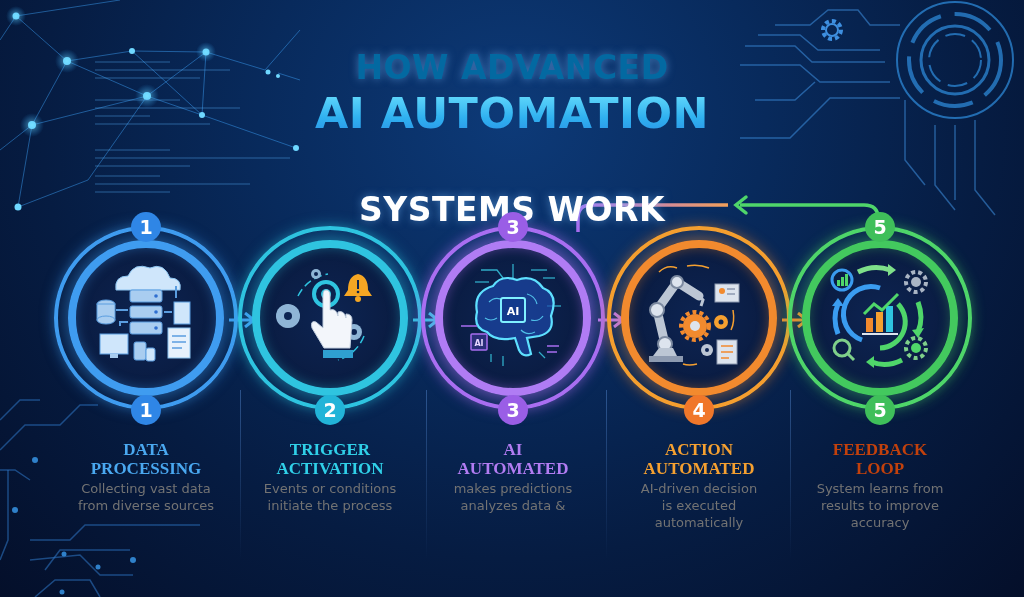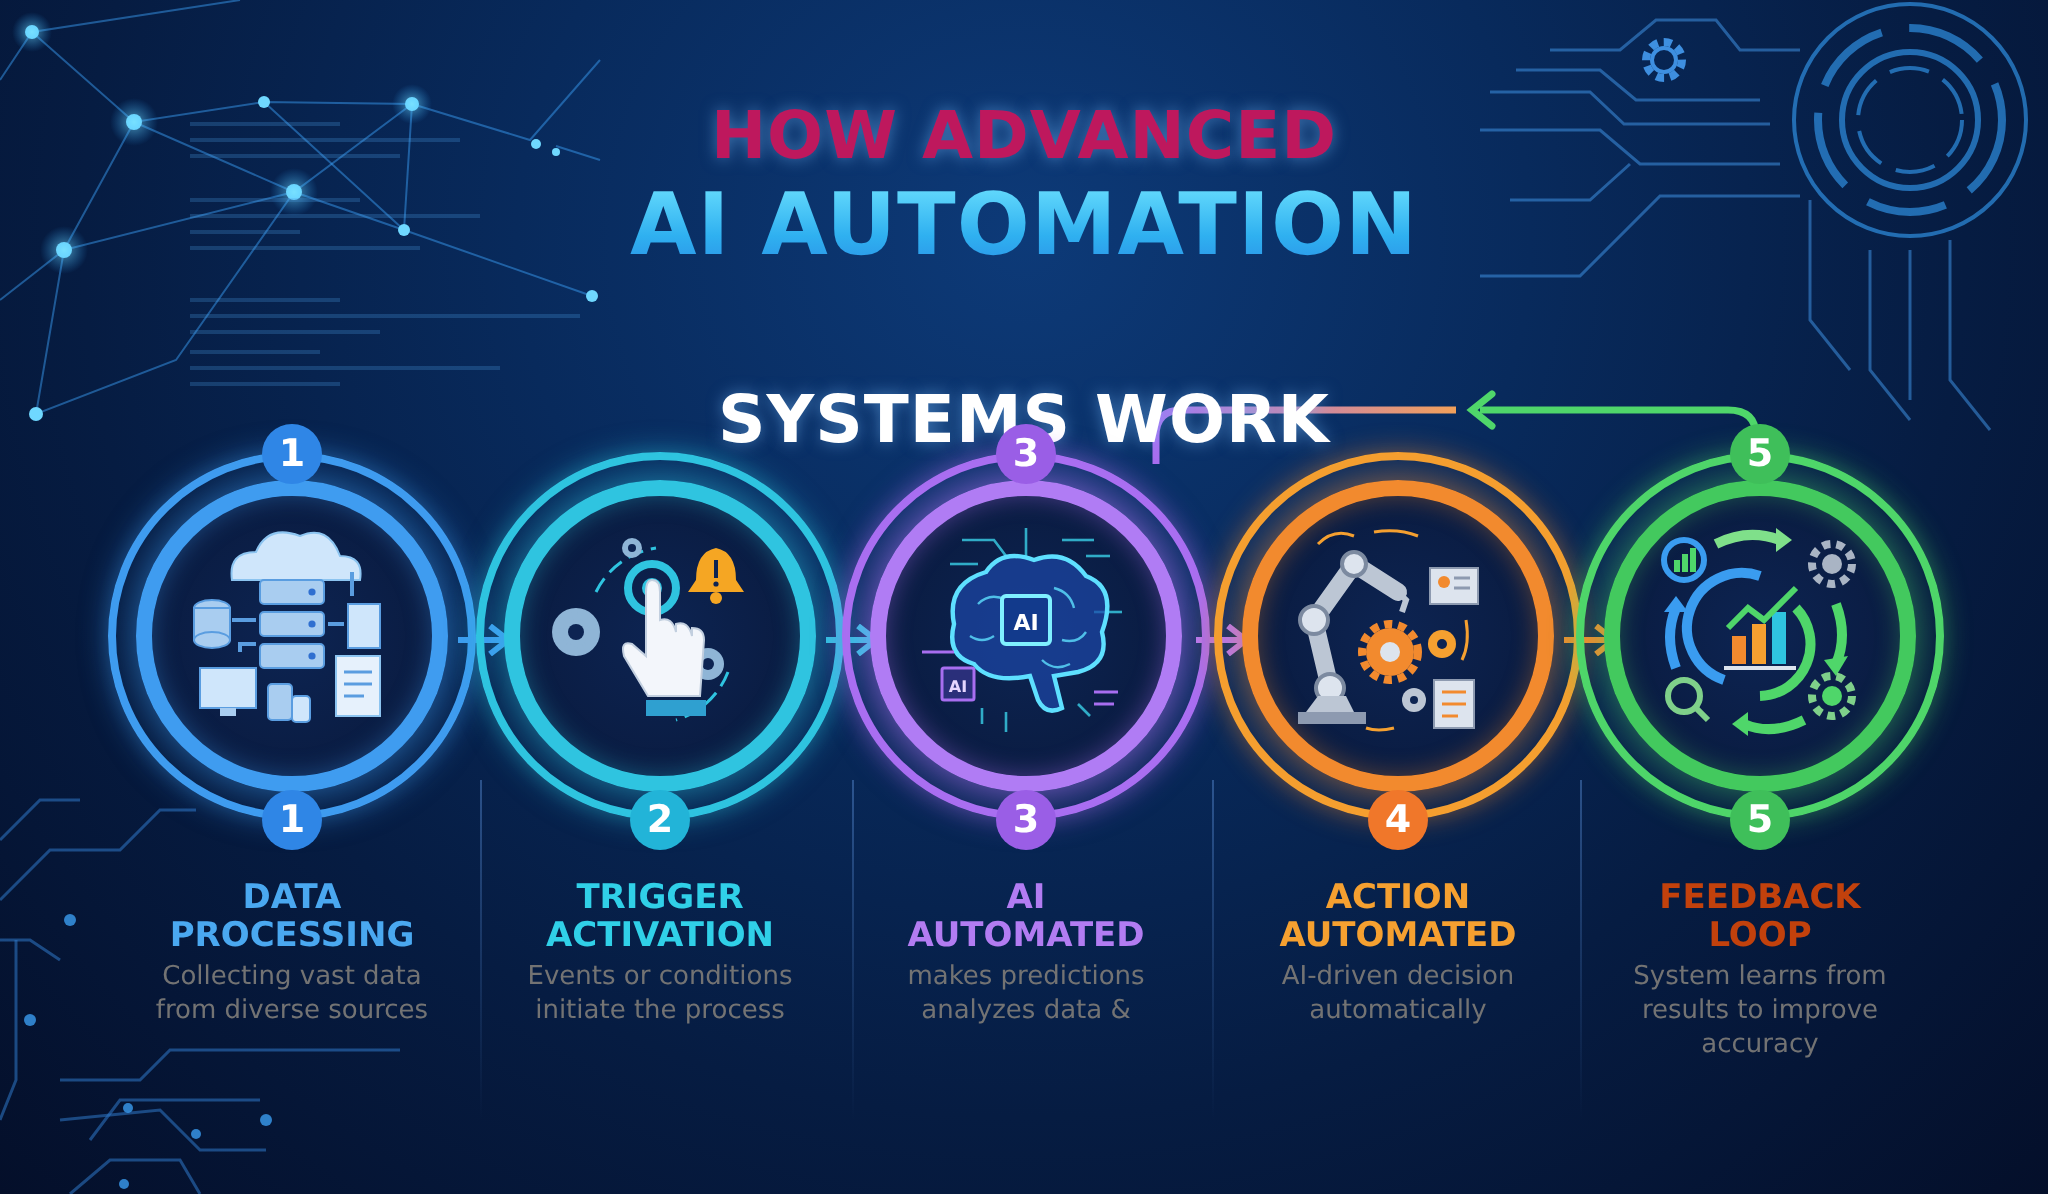--- a/index.html
+++ b/index.html
@@ -3,36 +3,36 @@
 <meta charset="utf-8">
 <style>
   html, body { margin:0; padding:0; }
   body {
     width:1024px; height:597px; overflow:hidden; position:relative;
     background: radial-gradient(ellipse at 50% 20%, #0d3a78 0%, #082a5c 35%, #061c42 65%, #040f2a 100%);
     font-family: "DejaVu Sans", sans-serif;
   }
   .bg-svg { position:absolute; left:0; top:0; }
   .title { position:absolute; left:0; width:1024px; text-align:center; font-weight:bold; letter-spacing:0.5px; }
-  .t1 { top:48px; font-size:33px; color:#be185d; text-shadow:0 0 8px rgba(120,190,255,.5); }
+  .t1 { top:48px; font-size:33px; color:#0369a1; text-shadow:0 0 8px rgba(120,190,255,.5); }
   .t2 { top:88px; font-size:43px; color:#39c6f5;
         background: linear-gradient(180deg,#6fe3ff 0%,#2fb0f0 60%,#2a8ee6 100%);
         -webkit-background-clip:text; background-clip:text; -webkit-text-fill-color:transparent; }
   .t3 { top:142px; font-size:33px; color:#ffffff; text-shadow:0 0 8px rgba(120,190,255,.5);margin-top:48px; }
 
   .step { position:absolute; top:214px; width:190px; height:380px; }
   .ring-outer { position:absolute; left:0; top:12px; width:184px; height:184px; border-radius:50%; border:4px solid; box-sizing:border-box; }
   .ring-inner { position:absolute; left:14px; top:26px; width:156px; height:156px; border-radius:50%; border:8px solid; box-sizing:border-box;
                 background: radial-gradient(circle, #0d2452 0%, #0a1c42 70%, #081737 100%); }
   .badge { position:absolute; width:30px; height:30px; border-radius:50%; color:#fff; font-weight:bold; font-size:19px;
            display:flex; align-items:center; justify-content:center; left:77px; }
   .badge.top { top:-2px; }
   .badge.bot { top:181px; }
   .icon-area { position:absolute; left:30px; top:42px; width:124px; height:124px; }
-  .step-title { position:absolute; top:226px; left:-20px; width:224px; text-align:center; font-weight:bold; font-size:17px; line-height:19px; }
+  .step-title { position:absolute; top:226px; left:-20px; width:224px; text-align:center; font-weight:bold; font-size:17px; line-height:19px;font-family:Liberation Serif, serif; }
   .step-desc { position:absolute; top:266px; left:-20px; width:224px; text-align:center; color:#737373; font-size:13px; line-height:17px; }
   .arrow { position:absolute; top:312px; width:28px; height:16px; }
   .sep { position:absolute; top:390px; width:1px; height:170px; background:linear-gradient(180deg, rgba(80,130,200,.5), rgba(80,130,200,0)); }
 </style>
 </head>
 <body>
 
 <svg class="bg-svg" width="1024" height="597">
   <defs>
     <radialGradient id="glow" cx="50%" cy="50%" r="50%">
@@ -333,20 +333,21 @@
         <line x1="84" y1="96" x2="96" y2="96"></line>
         <line x1="84" y1="102" x2="92" y2="102"></line>
       </g>
   </svg>
   <div class="step-title" style="color:#f5a030">
     <div>ACTION</div>
     <div>AUTOMATED</div>
   </div>
   <div class="step-desc">
     <div>AI-driven decision</div>
+    <div>is executed</div>
     <div>automatically</div>
   </div>
 </div>
 
 <div class="step" style="left:788px">
   <div class="ring-outer" style="border-color:#4fd66a; box-shadow:0 0 14px rgba(79,214,106,.45)"></div>
   <div class="ring-inner" style="border-color:#43c95e; box-shadow:0 0 18px rgba(79,214,106,.55), inset 0 0 12px rgba(79,214,106,.3)"></div>
   <div class="badge top" style="background:#3fbf5a">5</div>
   <div class="badge bot" style="background:#3fbf5a">5</div>
   <svg class="icon-area" viewBox="0 0 124 124">

